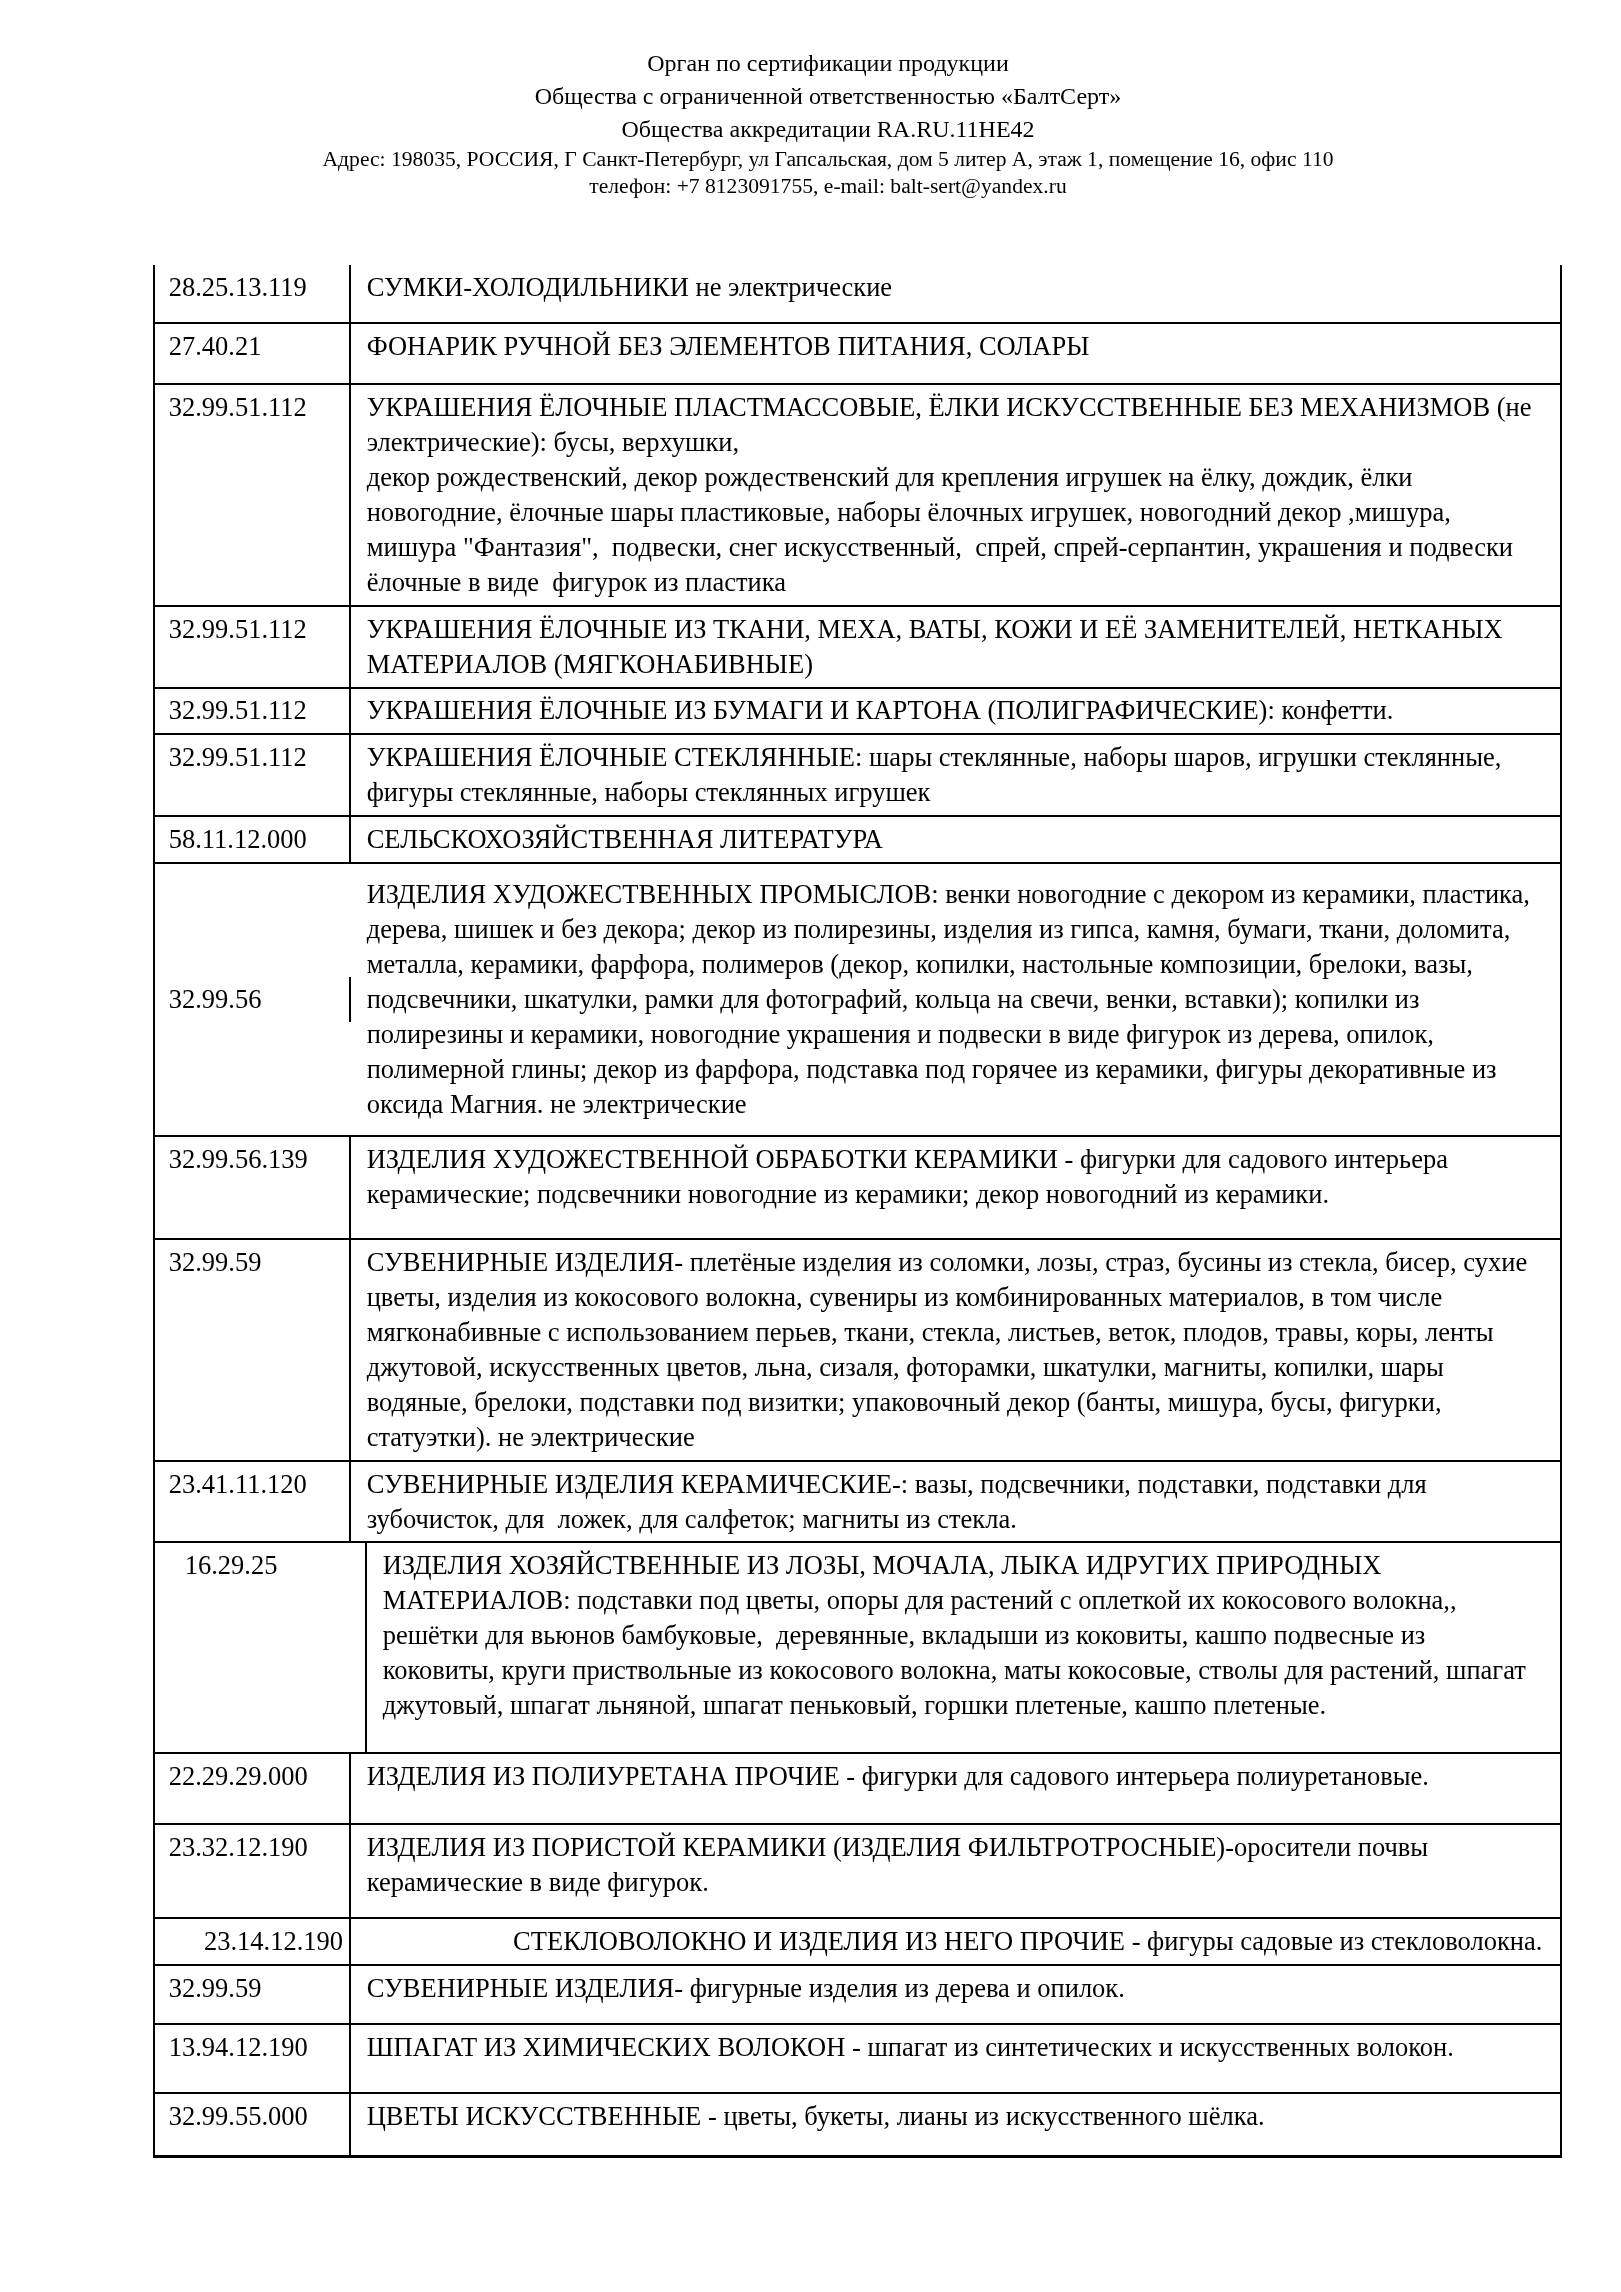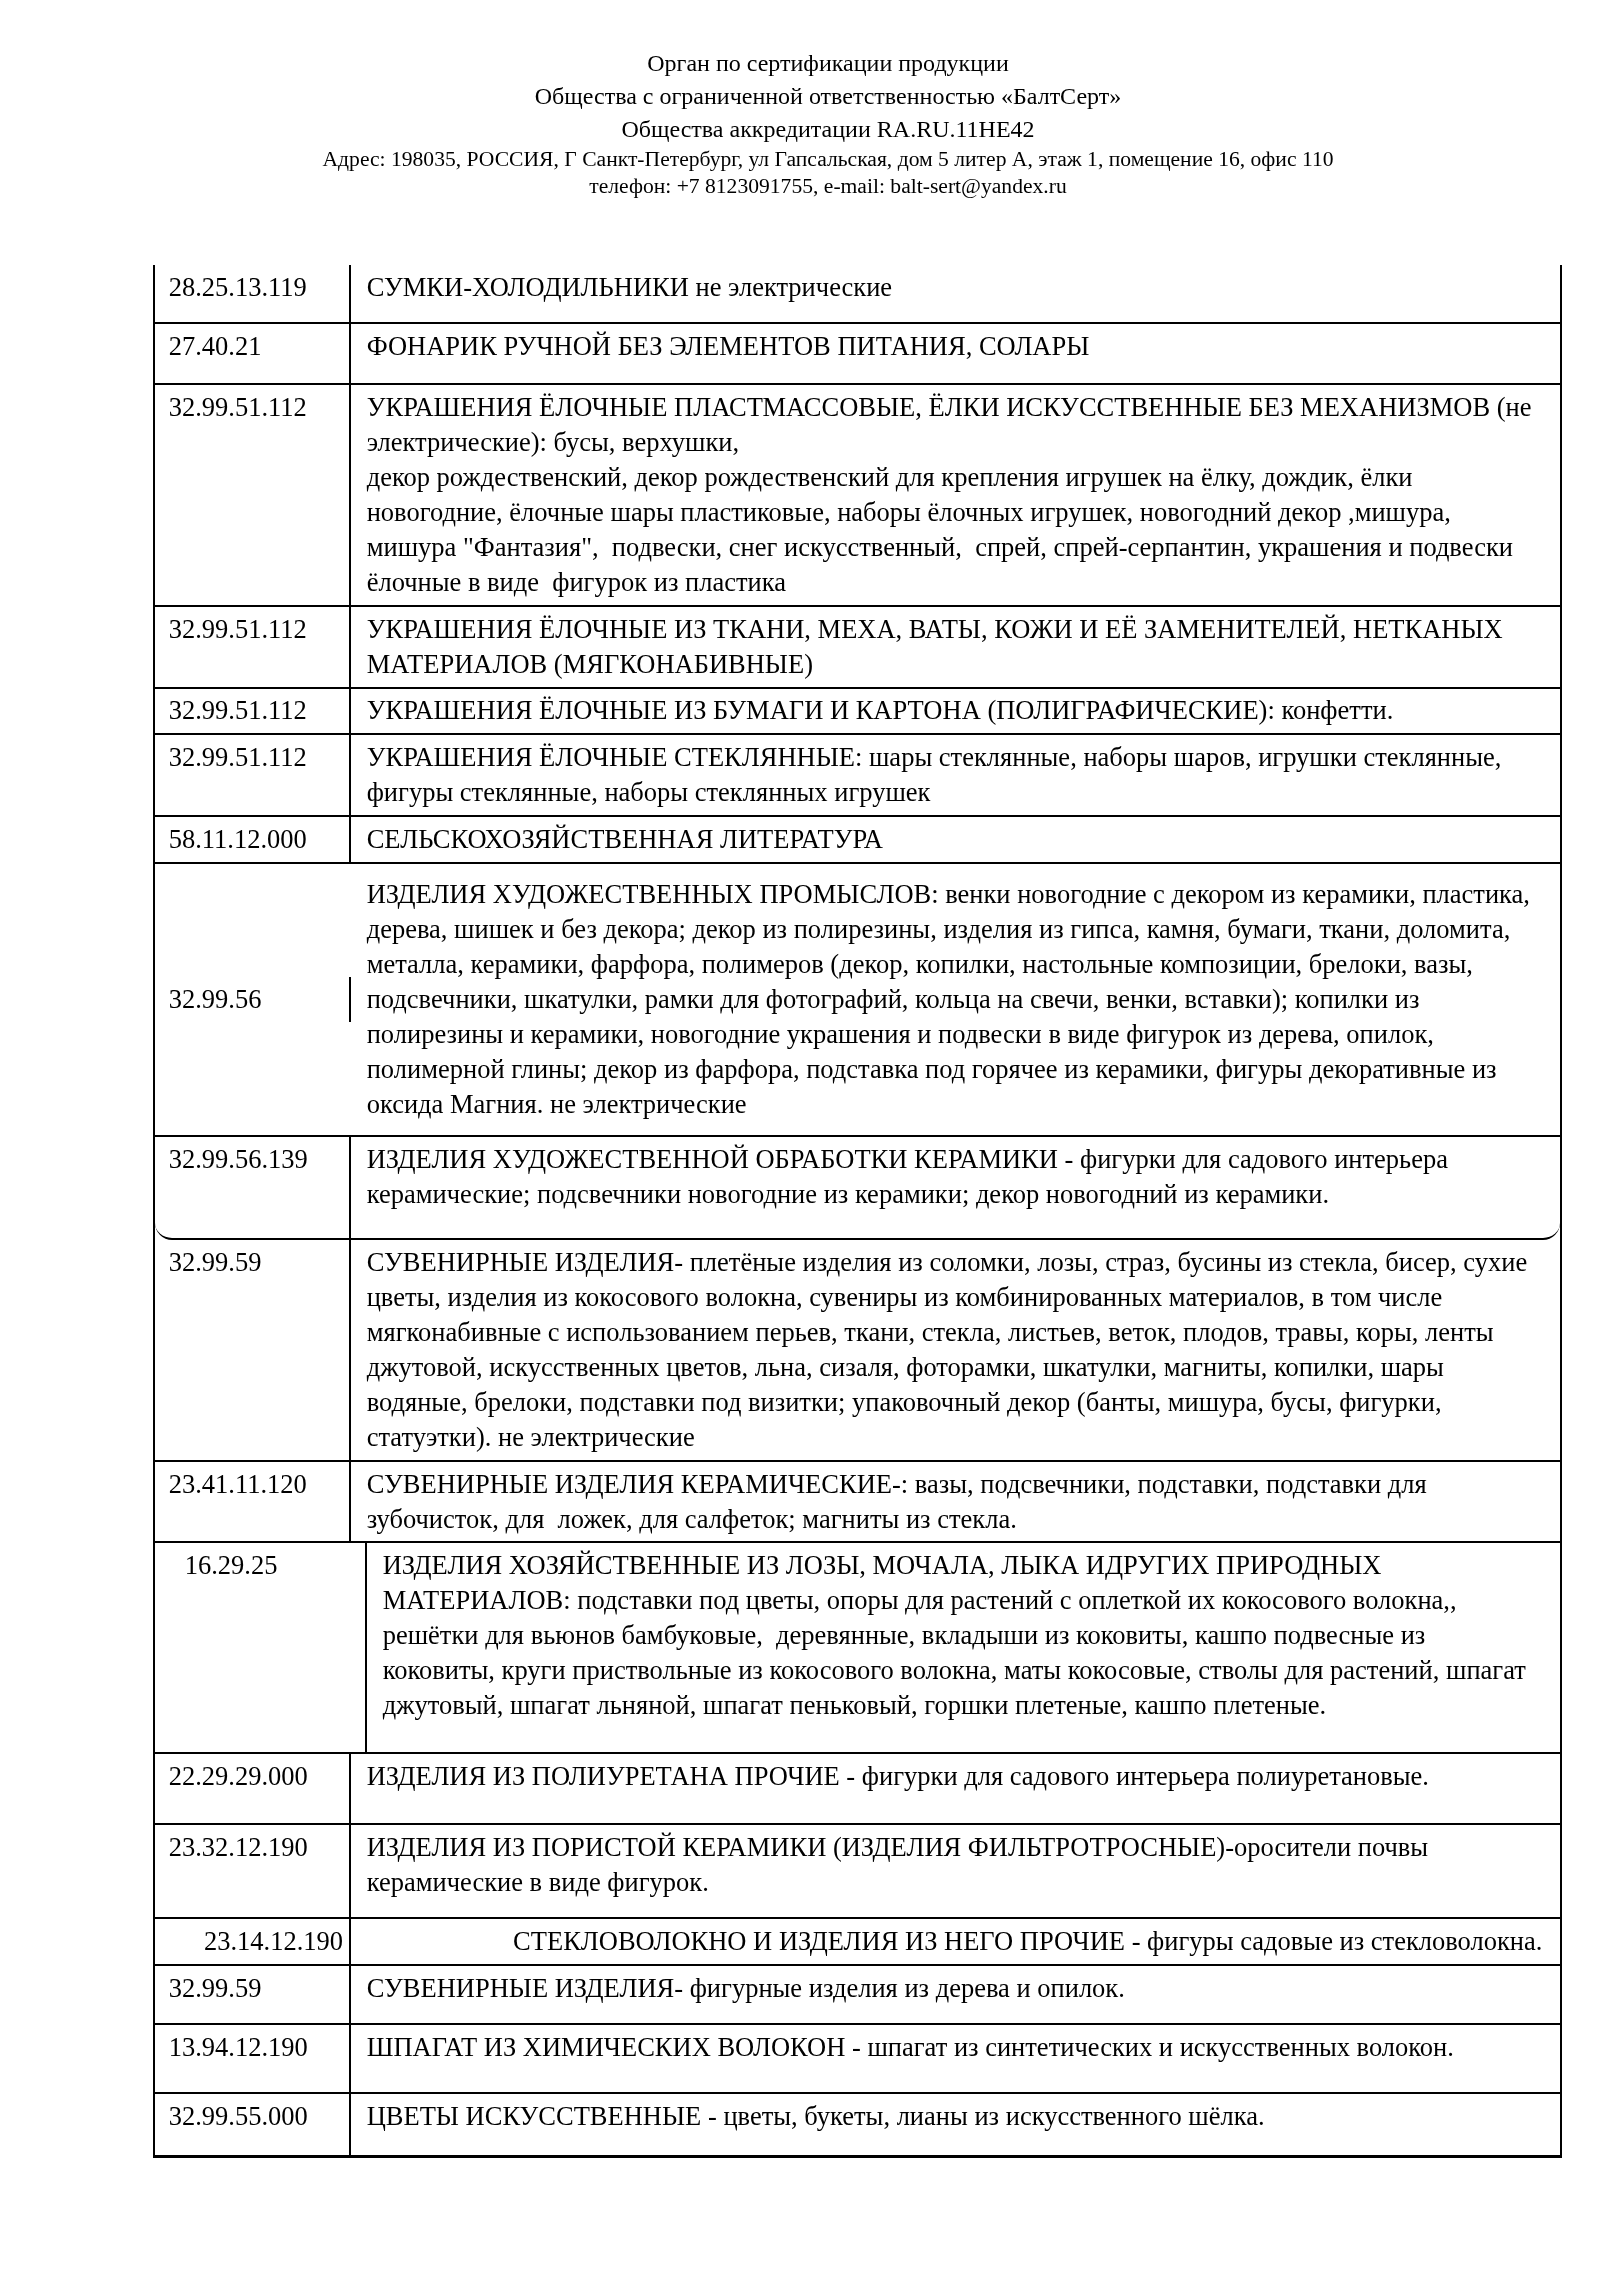--- a/index.html
+++ b/index.html
@@ -116,21 +116,21 @@
     <div class="row" style="min-height: 32px;">
       <div class="cell code">58.11.12.000</div>
       <div class="cell desc">СЕЛЬСКОХОЗЯЙСТВЕННАЯ ЛИТЕРАТУРА</div>
     </div>
 
     <div class="row" style="min-height: 273px; align-items: center;">
       <div class="cell code">32.99.56</div>
       <div class="cell desc">ИЗДЕЛИЯ ХУДОЖЕСТВЕННЫХ ПРОМЫСЛОВ: венки новогодние с декором из керамики, пластика, дерева, шишек и без декора; декор из полирезины, изделия из гипса, камня, бумаги, ткани, доломита, металла, керамики, фарфора, полимеров (декор, копилки, настольные композиции, брелоки, вазы, подсвечники, шкатулки, рамки для фотографий, кольца на свечи, венки, вставки); копилки из полирезины и керамики, новогодние украшения и подвески в виде фигурок из дерева, опилок, полимерной глины; декор из фарфора, подставка под горячее из керамики, фигуры декоративные из оксида Магния. не электрические</div>
     </div>
 
-    <div class="row" style="min-height: 103px; border-radius: 17px;">
+    <div class="row" style="min-height: 103px;">
       <div class="cell code">32.99.56.139</div>
       <div class="cell desc">ИЗДЕЛИЯ ХУДОЖЕСТВЕННОЙ ОБРАБОТКИ КЕРАМИКИ - фигурки для садового интерьера керамические; подсвечники новогодние из керамики; декор новогодний из керамики.</div>
     </div>
 
     <div class="row" style="min-height: 220px;">
       <div class="cell code">32.99.59</div>
       <div class="cell desc">СУВЕНИРНЫЕ ИЗДЕЛИЯ- плетёные изделия из соломки, лозы, страз, бусины из стекла, бисер, сухие цветы, изделия из кокосового волокна, сувениры из комбинированных материалов, в том числе мягконабивные с использованием перьев, ткани, стекла, листьев, веток, плодов, травы, коры, ленты джутовой, искусственных цветов, льна, сизаля, фоторамки, шкатулки, магниты, копилки, шары водяные, брелоки, подставки под визитки; упаковочный декор (банты, мишура, бусы, фигурки, статуэтки). не электрические</div>
     </div>
 
     <div class="row" style="min-height: 80px;">

